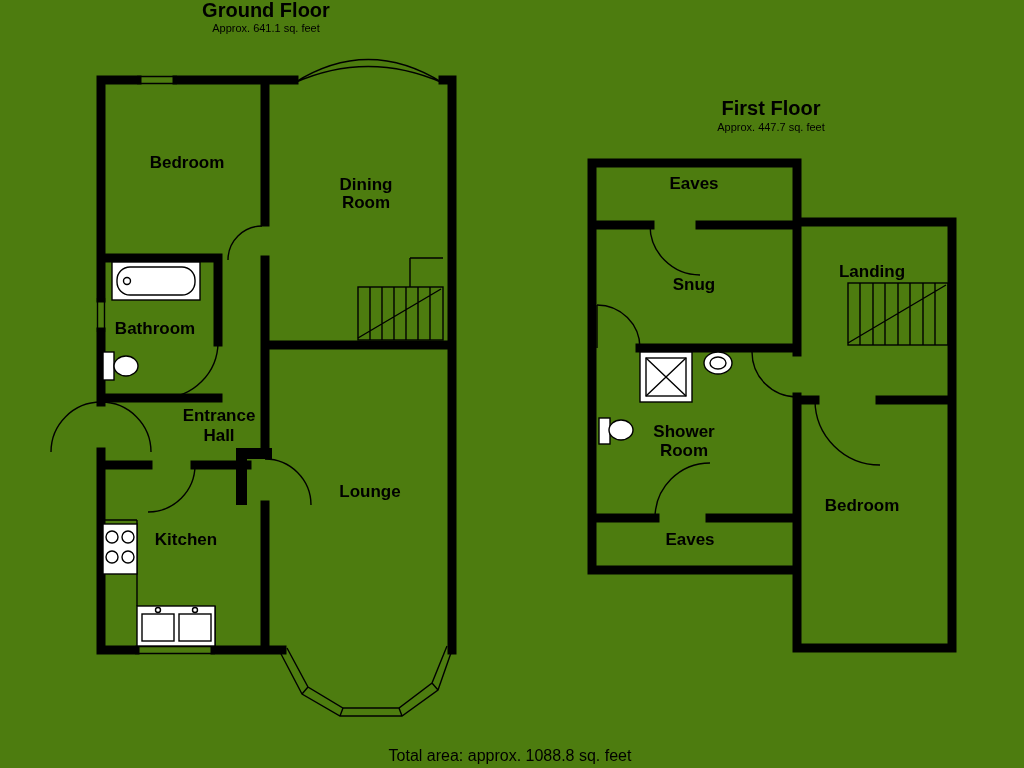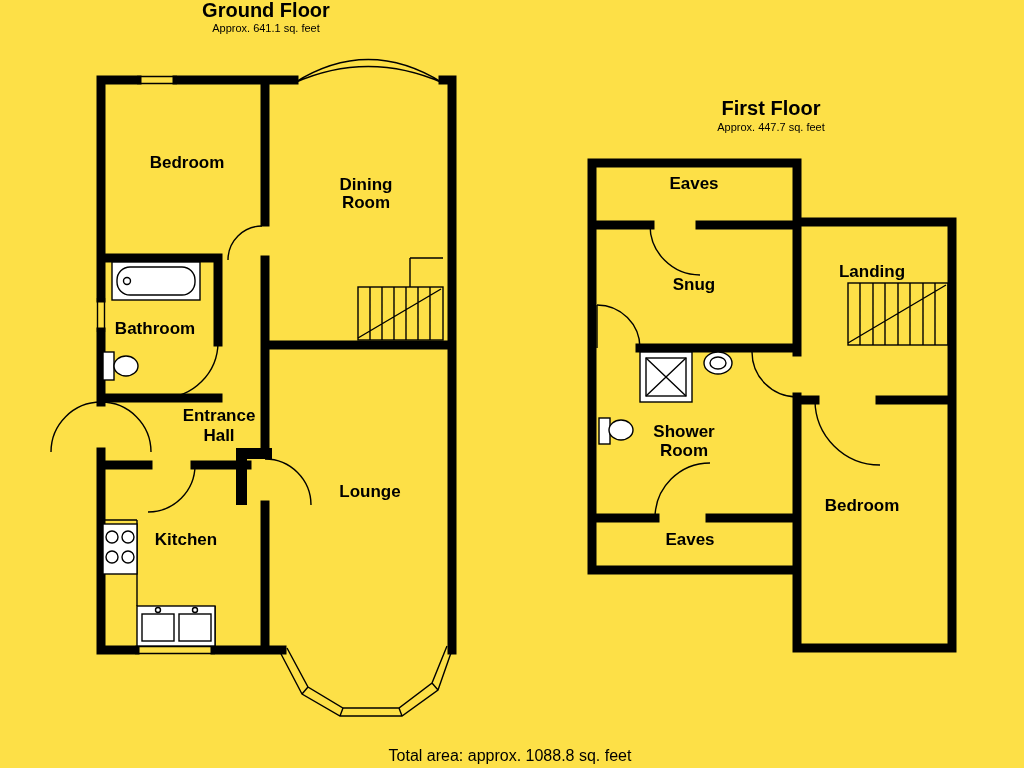--- a/index.html
+++ b/index.html
@@ -1,16 +1,16 @@
 <!DOCTYPE html>
 <html><head>
 <meta charset="utf-8">
 <style>
   html,body{margin:0;padding:0;background:#ffffff;}
-  .page{position:relative;width:1024px;height:768px;background:#fde047;overflow:hidden;
+  .page{position:relative;width:1024px;height:768px;background:#4d7c0f;overflow:hidden;
         font-family:"Liberation Sans",sans-serif;}
   svg{position:absolute;left:0;top:0;}
   .wall{fill:none;stroke:#000;stroke-width:9;stroke-linecap:square;}
   .thin{fill:none;stroke:#000;stroke-width:1.4;}
   .fixture{fill:#ffffff;stroke:#000;stroke-width:1.4;}
   .room-label{font-weight:bold;font-size:17px;fill:#000;text-anchor:middle;
               font-family:"Liberation Sans",sans-serif;}
   .plan-title{font-weight:bold;font-size:20px;fill:#000;text-anchor:middle;
               font-family:"Liberation Sans",sans-serif;}
   .plan-sub{font-size:11px;fill:#000;text-anchor:middle;font-family:"Liberation Sans",sans-serif;}

